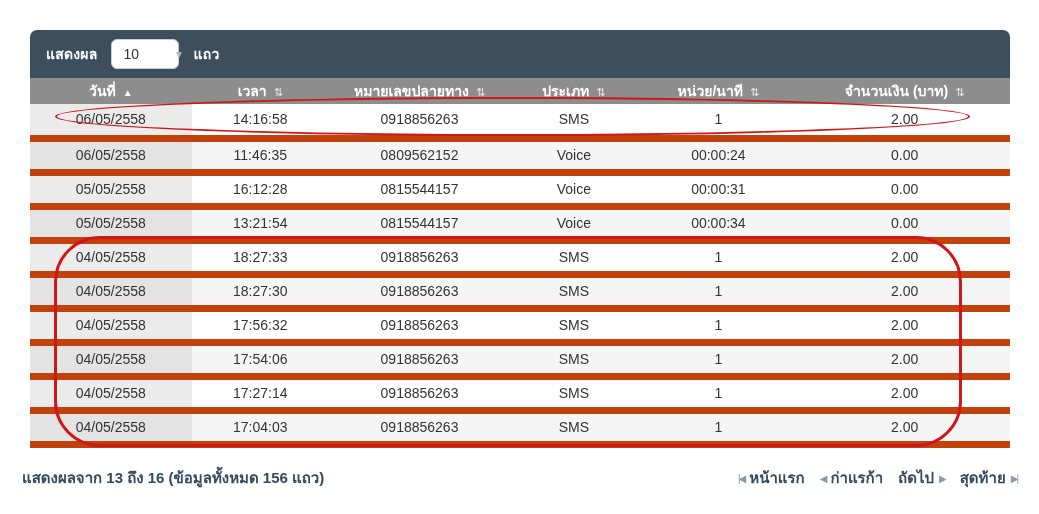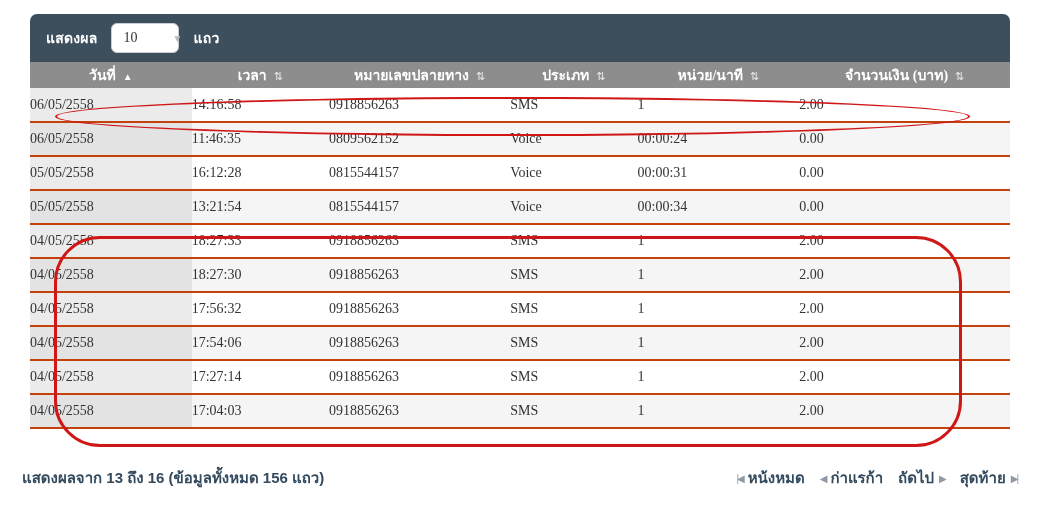--- a/index.html
+++ b/index.html
@@ -8,23 +8,22 @@
     font-family: "Liberation Sans", "DejaVu Sans", sans-serif;
     width: 1039px; height: 514px; overflow: hidden;
   }
   .page {
     position: relative;
     width: 1039px; height: 514px;
     background: #ffffff;
   }
   .panel {
     position: absolute;
-    left: 30px; top: 14px;
+    left: 30px; top: 30px;
     width: 980px;
-    font-family: Liberation Serif, serif;
   }
   
   .toolbar {
     height: 48px;
     background: #3d4e5c;
     border-radius: 7px 7px 0 0;
     display: flex;
     align-items: center;
     padding: 0 16px;
     color: #ffffff;
@@ -60,22 +59,23 @@
     vertical-align: middle;
     cursor: pointer;
     white-space: nowrap;
   }
   thead th .sort-icon { font-size: 11px; margin-left: 7px; opacity: .8; font-weight: normal; }
   thead th.sorted .sort-icon { font-size: 10px; opacity: .95; }
   tbody td {
     height: 34px;
     font-size: 14px;
     color: #333333;
+    text-align: center;
     vertical-align: middle;
-    border-bottom: 2px solid #c2410c;
+    border-bottom: 7px solid #c2410c;
     background: #ffffff;
   }
   tbody tr.stripe td { background: #f5f5f5; }
   tbody td.c-sort { background: #ebebeb; }
   tbody tr.stripe td.c-sort { background: #e3e3e3; }
   col.w0 { width: 16.5%; } col.w1 { width: 14%; } col.w2 { width: 18.5%; }
   col.w3 { width: 13%; }   col.w4 { width: 16.5%; } col.w5 { width: 21.5%; }
   
   .annot { position: absolute; border: 2px solid #cf1717; pointer-events: none; }
   .annot.ellipse { left: 55px; top: 97px;  width: 915px; height: 39px;  border-radius: 50%; }
@@ -226,21 +226,21 @@
   </div>
 
   <div class="annot ellipse"></div>
   <div class="annot roundbox"></div>
 
   <div class="footer">
     <div>แสดงผลจาก 13 ถึง 16 (ข้อมูลทั้งหมด 156 แถว)</div>
     <div class="pagination">
       <div class="pg-item">
         <span class="pg-icon">|◀</span>
-        <span>หน้งหมด</span>
+        <span>หน้าแรก</span>
       </div>
       <div class="pg-item">
         <span class="pg-icon">◀</span>
         <span>ก่าแรก้า</span>
       </div>
       <div class="pg-item">
         <span>ถัดไป</span>
         <span class="pg-icon">▶</span>
       </div>
       <div class="pg-item">

